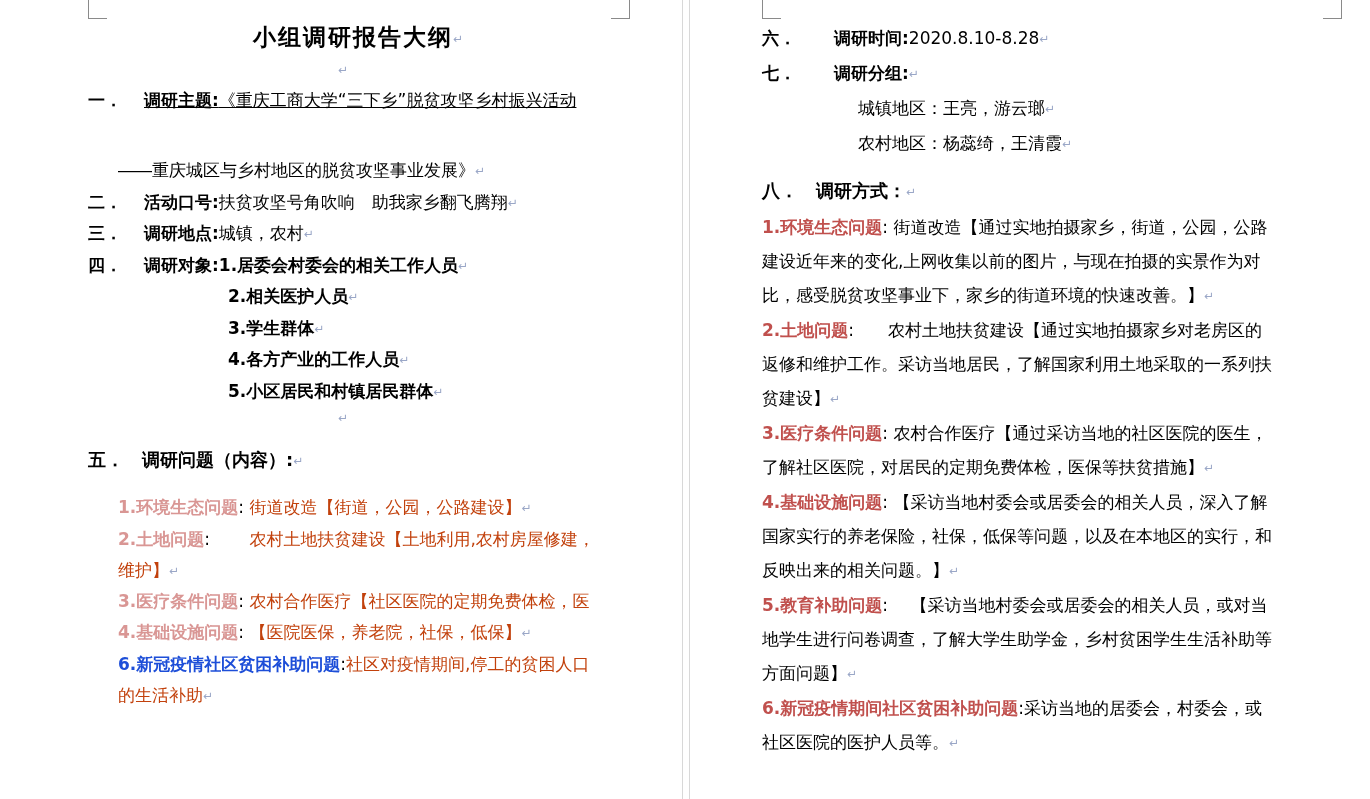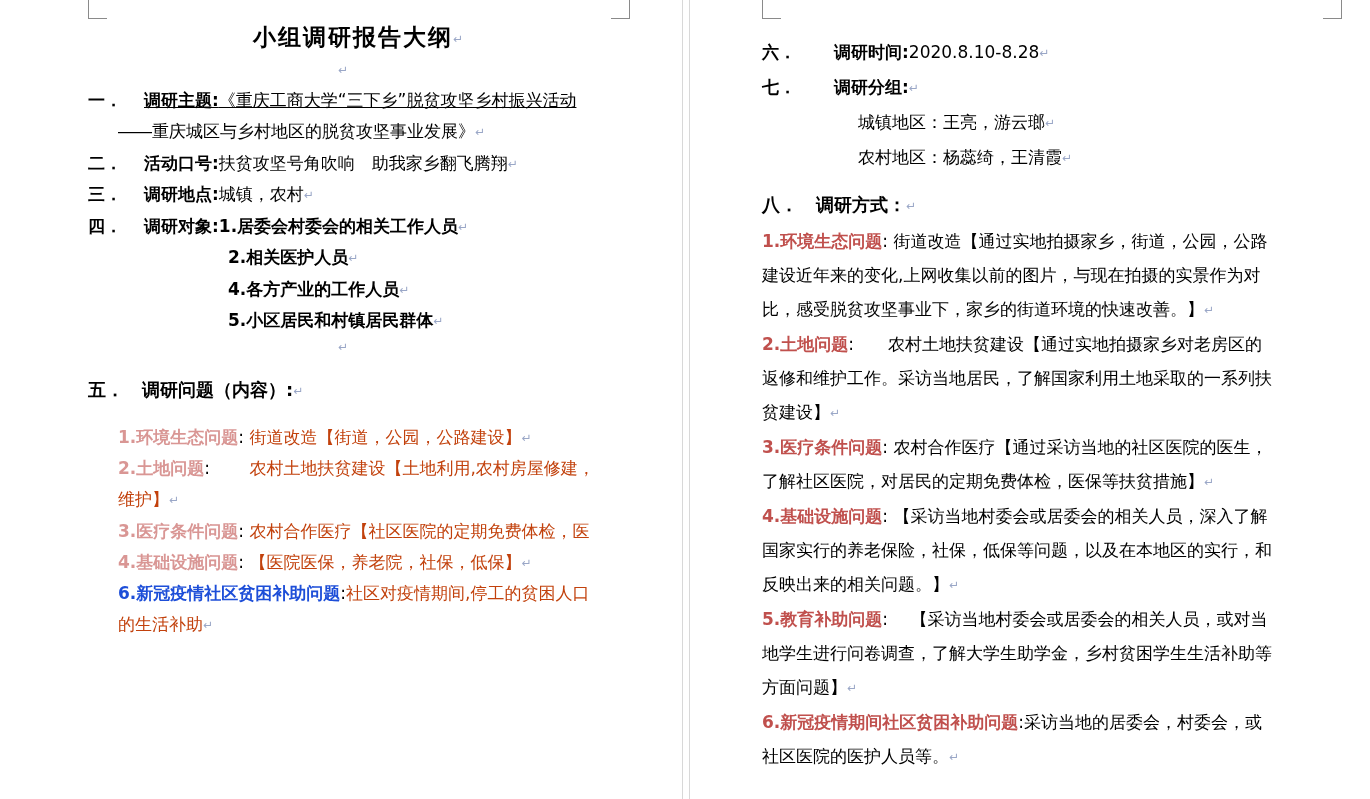--- a/index.html
+++ b/index.html
@@ -12,21 +12,21 @@
   .spread{display:flex;width:1370px;height:799px;}
   .page{
     position:relative;
     background:#ffffff;
     height:799px;
     box-sizing:border-box;
     overflow:hidden;
   }
   .page-left{width:683px;padding:0 52px 0 88px;}
   .gutter{width:6px;background:#ffffff;border-left:1px solid #d8d8d8;border-right:1px solid #d8d8d8;}
-  .page-right{width:681px;padding:17px 60px 0 72px;}
+  .page-right{width:681px;padding:3px 60px 0 72px;}
 
   
   .mark{position:absolute;border-color:#8a8a8a;border-style:solid;width:18px;height:18px;}
   .mark.tl{left:88px;top:0;border-width:0 0 1px 1px;border-left-color:#8a8a8a;}
   .mark.tr{right:52px;top:0;border-width:0 1px 1px 0;}
   .mark.tl2{left:72px;top:0;border-width:0 0 1px 1px;}
   .mark.tr2{right:28px;top:0;border-width:0 1px 1px 0;}
 
   .title{
     text-align:center;
@@ -53,21 +53,21 @@
     font-weight:bold;
     width:56px;
   }
   .num-r{
     display:inline-block;
     font-weight:bold;
     width:72px;
   }
   .b{font-weight:bold;}
   .indent-2{padding-left:140px;}
-  .indent-sub{padding-left:30px;}
+  .indent-sub{padding-left:30px;margin-top:39px;}
 
   .q-item{
     font-size:17px;
     line-height:31px;
     color:#000;
     padding-left:30px;
     text-indent:0;
   }
   .q-label{color:#1d4ed8;font-weight:bold;}
   .q-label-pink{color:#d99694;font-weight:bold;}
@@ -127,20 +127,23 @@
       <span class="num">三．</span><span class="b">调研地点:</span><span>城镇，农村</span><span class="pilcrow">↵</span>
     </div>
 
     <div class="line">
       <span class="num">四．</span><span class="b">调研对象:</span><span class="b">1.居委会村委会的相关工作人员</span><span class="pilcrow">↵</span>
     </div>
     <div class="line indent-2 b">
       <span>2.相关医护人员</span><span class="pilcrow">↵</span>
     </div>
     <div class="line indent-2 b">
+      <span>3.学生群体</span><span class="pilcrow">↵</span>
+    </div>
+    <div class="line indent-2 b">
       <span>4.各方产业的工作人员</span><span class="pilcrow">↵</span>
     </div>
     <div class="line indent-2 b">
       <span>5.小区居民和村镇居民群体</span><span class="pilcrow">↵</span>
     </div>
 
     <div class="blank-line"><span class="pilcrow">↵</span></div>
 
     <div class="sec-left">
       <span>五．　调研问题（内容）:</span><span class="pilcrow">↵</span>

